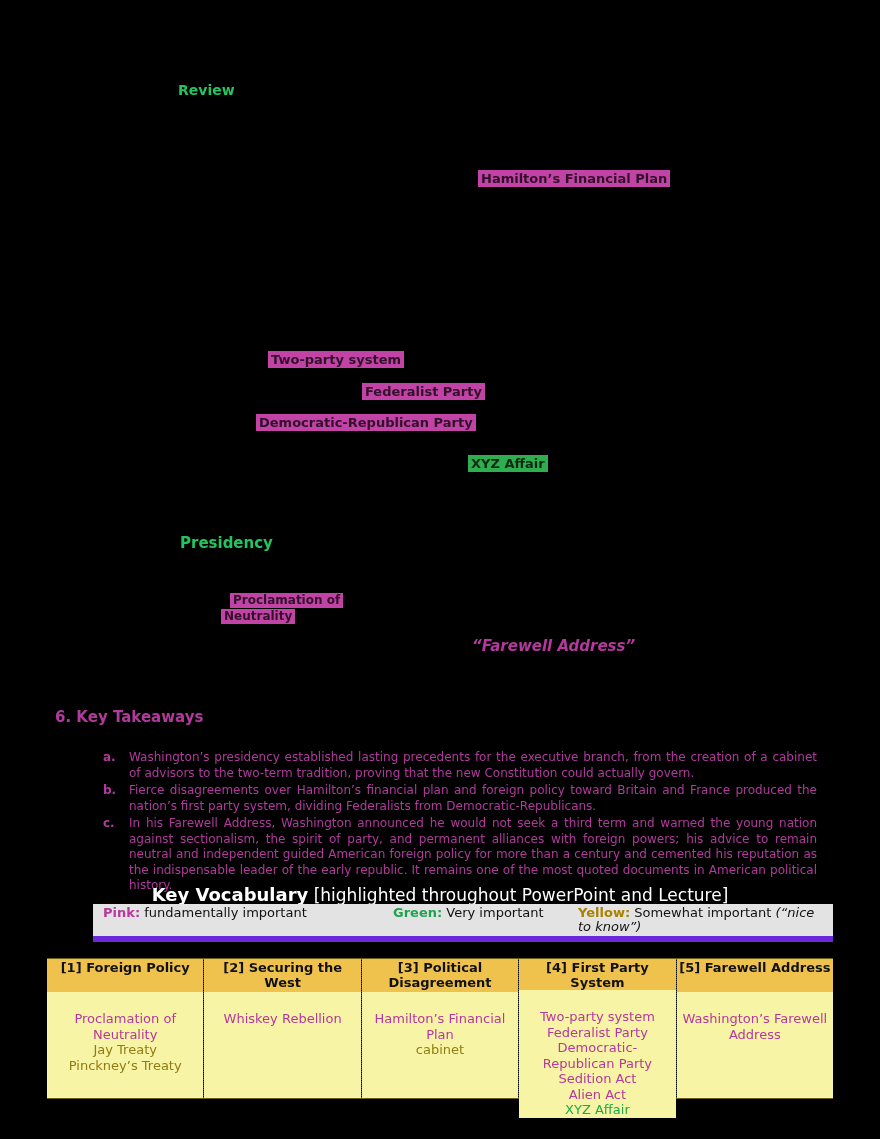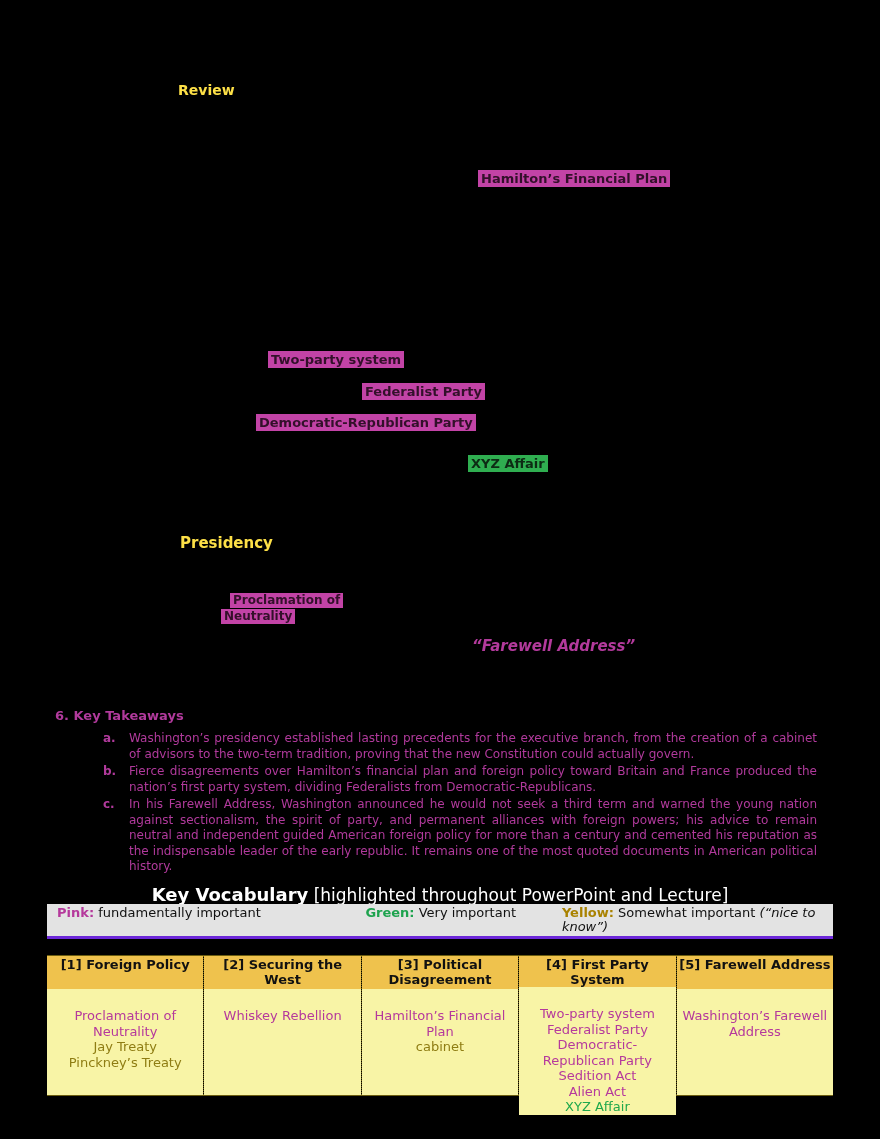--- a/index.html
+++ b/index.html
@@ -3,36 +3,36 @@
 <meta charset="utf-8">
 <style>
   html,body{margin:0;padding:0;background:#000;}
   .page{position:relative;width:880px;height:1139px;background:#000;overflow:hidden;
         font-family:"DejaVu Sans","Liberation Sans",sans-serif;}
   
   .hl{position:absolute;font-size:13px;line-height:17px;padding:0 3px;font-weight:bold;
       white-space:nowrap;filter:blur(0.35px);}
   .hl-pink{background:#c243a6;color:#33102a;}
   .hl-green{background:#2fae50;color:#0d2b14;}
-  .goldword{position:absolute;color:#fde047;font-weight:bold;white-space:nowrap;filter:blur(0.45px);}
+  .goldword{position:absolute;color:#22c55e;font-weight:bold;white-space:nowrap;filter:blur(0.45px);}
   .pinkquote{position:absolute;color:#b33a9c;font-weight:bold;font-style:italic;font-size:15px;
       white-space:nowrap;filter:blur(0.35px);}
   
   .takeaways{position:absolute;left:55px;top:708px;width:762px;color:#b13a9c;}
-  .tk-head{font-weight:bold;font-size:13px;margin-bottom:8px;filter:blur(0.3px);}
+  .tk-head{font-weight:bold;font-size:15px;margin-bottom:24px;filter:blur(0.3px);}
   .tk-item{display:flex;margin-bottom:2px;filter:blur(0.4px);}
   .tk-marker{flex:none;margin-left:48px;width:26px;font-size:12px;font-weight:bold;}
   .tk-text{flex:1;font-size:12px;line-height:15.5px;text-align:justify;}
   
   .vocab-title{position:absolute;left:0;top:884px;width:880px;text-align:center;color:#fff;
       font-size:17px;}
   .vocab-title b{font-size:18px;}
   .vocab-box{position:absolute;left:47px;top:904px;width:786px;}
   .legend{display:flex;background:#e3e3e3;min-height:30px;box-sizing:border-box;
-      font-size:13px;line-height:14px;color:#111;padding:1px 0;border-bottom:3px solid #6d28d9;}
+      font-size:13px;line-height:14px;color:#111;padding:1px 0;border-bottom:6px solid #6d28d9;margin-left:46px;}
   .lg-seg{box-sizing:border-box;padding:1px 4px;}
   .lg-1{width:40%;padding-left:10px;text-align:left;}
   .lg-2{width:25%;text-align:left;}
   .lg-3{width:35%;text-align:left;}
   .lg-label{font-weight:bold;}
   .lg-pink{color:#b5399c;}
   .lg-green{color:#1ea34e;}
   .lg-gold{color:#a98200;}
   .vtable{display:flex;height:139px;border-top:1px solid #6b5d10;border-bottom:1px solid #6b5d10;margin-top:16px;}
   .vcol{flex:1;display:flex;flex-direction:column;border-right:1px dotted #6b5d10;min-width:0;}

